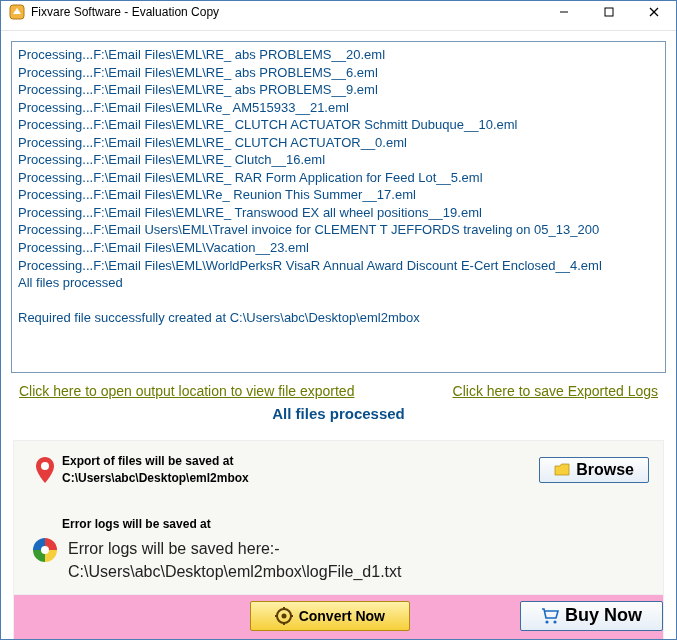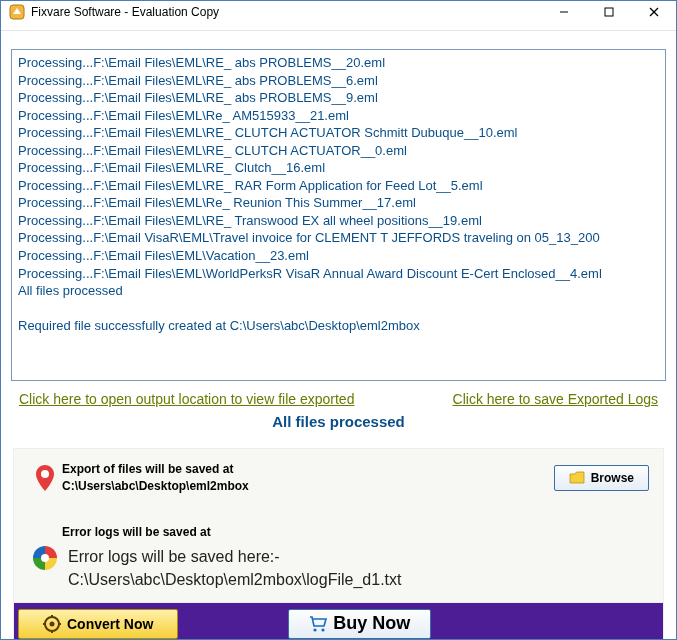--- a/index.html
+++ b/index.html
@@ -8,21 +8,21 @@
   .titlebar { height: 30px; display: flex; align-items: center; padding: 0 0 7px 8px; background: #fff; border-bottom: 1px solid #e5e5e5; }
   .titlebar .app-icon { width: 16px; height: 16px; margin-right: 6px; }
   .titlebar .title { flex: 1; font-size: 12px; color: #000; }
   .titlebar .winbtns { display: flex; }
   .winbtn { width: 45px; height: 29px; display: flex; align-items: center; justify-content: center; font-size: 13px; color: #333; cursor: pointer; }
 
   .content { flex: 1; display: flex; flex-direction: column; padding: 0; overflow: hidden; }
 
   .sub-header { height: 18px; padding: 2px 20px 0 20px; font-size: 11px; color: #333; overflow: hidden; }
 
-  .log-area-wrap { margin: 16px 10px 6px 10px; border: 1px solid #7a99b8; background: #fff; }
+  .log-area-wrap { margin: 8px 10px 6px 10px; border: 1px solid #7a99b8; background: #fff; }
   .log-area {
     height: 330px; overflow: hidden; padding: 4px 6px;
     font-family: "Segoe UI", Tahoma, sans-serif; font-size: 13px;
     color: #0b4f8a; line-height: 1.35; white-space: nowrap;
     position: relative;
   }
   .log-line { display: block; }
 
   .links-row { display: flex; justify-content: space-between; padding: 4px 18px 2px 18px; font-size: 14px; }
   .links-row a { color: #6b7a00; text-decoration: underline; cursor: pointer; }
@@ -33,31 +33,31 @@
   .row { display: flex; align-items: center; margin-bottom: 10px; }
   .row .icon { width: 34px; display:flex; align-items:center; justify-content:center; }
   .row .text { flex: 1; font-size: 12px; color: #000; line-height: 1.45; }
   .row .text .bold { font-weight: 700; }
   .row .text .path { font-weight: 700; }
   .row .text .sub { font-size: 16px; color: #222; margin-top: 4px; margin-left: 6px; }
   .row .action { width: 110px; display:flex; justify-content:flex-end; }
 
   .btn {
     display: inline-flex; align-items: center; justify-content: center;
-    gap: 6px; height: 26px; padding: 0 14px; font-size: 12px; font-weight: 700;
+    gap: 6px; height: 26px; padding: 0 14px; font-size: 16px; font-weight: 700;
     border: 1px solid #3b6fa3; background: linear-gradient(#fdfdfd,#e7eef7);
     cursor: pointer; border-radius: 2px;
   }
   .btn-big {
     height: 30px; padding: 0 24px; font-size: 14px; font-weight: 700;
     background: linear-gradient(#fff1a8,#f6cf3a); border: 1px solid #b08b12; color: #000;
   }
   .btn-blue { background: linear-gradient(#fdfdfd,#e6eef7); border:1px solid #3b6fa3; }
 
-  .action-bar { display: flex; justify-content: flex-start; gap: 110px; padding: 6px 0 10px 4px; background: #4c1d95; margin: 0 12px; border:1px solid #eee; border-top:none; align-items:center; }
+  .action-bar { display: flex; justify-content: flex-end; gap: 110px; padding: 6px 0 10px 4px; background: #f9a8d4; margin: 0 12px; border:1px solid #eee; border-top:none; align-items:center; }
 
   .bottom-nav { height: 40px; background: linear-gradient(#4185c7,#1d5a97); display: flex; justify-content: flex-end; align-items: center; padding: 0 12px; gap: 8px; margin-top: auto; }
   .nav-btn {
     display: inline-flex; align-items: center; gap: 8px;
     height: 24px; padding: 0 18px 0 6px; font-size: 12px; color: #000;
     background: linear-gradient(#fdfdfd,#e2e8ef); border: 1px solid #6b93bd; border-radius: 3px;
     cursor: pointer; min-width: 96px;
   }
   .nav-btn .circ { width:18px; height:18px; border-radius:50%; display:flex; align-items:center; justify-content:center; font-size:11px; font-weight:700; color:#fff; }
   .circ.back { background: radial-gradient(#9fe27e,#3a9a2b); }
@@ -108,21 +108,21 @@
           <div class="log-line">Processing...F:\Email Files\EML\RE_ abs PROBLEMS__20.eml</div>
           <div class="log-line">Processing...F:\Email Files\EML\RE_ abs PROBLEMS__6.eml</div>
           <div class="log-line">Processing...F:\Email Files\EML\RE_ abs PROBLEMS__9.eml</div>
           <div class="log-line">Processing...F:\Email Files\EML\Re_ AM515933__21.eml</div>
           <div class="log-line">Processing...F:\Email Files\EML\RE_ CLUTCH ACTUATOR Schmitt Dubuque__10.eml</div>
           <div class="log-line">Processing...F:\Email Files\EML\RE_ CLUTCH ACTUATOR__0.eml</div>
           <div class="log-line">Processing...F:\Email Files\EML\RE_ Clutch__16.eml</div>
           <div class="log-line">Processing...F:\Email Files\EML\RE_ RAR Form Application for Feed Lot__5.eml</div>
           <div class="log-line">Processing...F:\Email Files\EML\Re_ Reunion This Summer__17.eml</div>
           <div class="log-line">Processing...F:\Email Files\EML\RE_ Transwood EX all wheel positions__19.eml</div>
-          <div class="log-line">Processing...F:\Email VisaR\EML\Travel invoice for CLEMENT T JEFFORDS traveling on 05_13_200</div>
+          <div class="log-line">Processing...F:\Email Users\EML\Travel invoice for CLEMENT T JEFFORDS traveling on 05_13_200</div>
           <div class="log-line">Processing...F:\Email Files\EML\Vacation__23.eml</div>
           <div class="log-line">Processing...F:\Email Files\EML\WorldPerksR VisaR Annual Award Discount E-Cert Enclosed__4.eml</div>
           <div class="log-line">All files processed</div>
           <div class="log-line">&nbsp;</div>
           <div class="log-line">Required file successfully created at C:\Users\abc\Desktop\eml2mbox</div>
         </div>
     </div>
 
     <div class="links-row">
       <a>Click here to open output location to view file exported</a>

